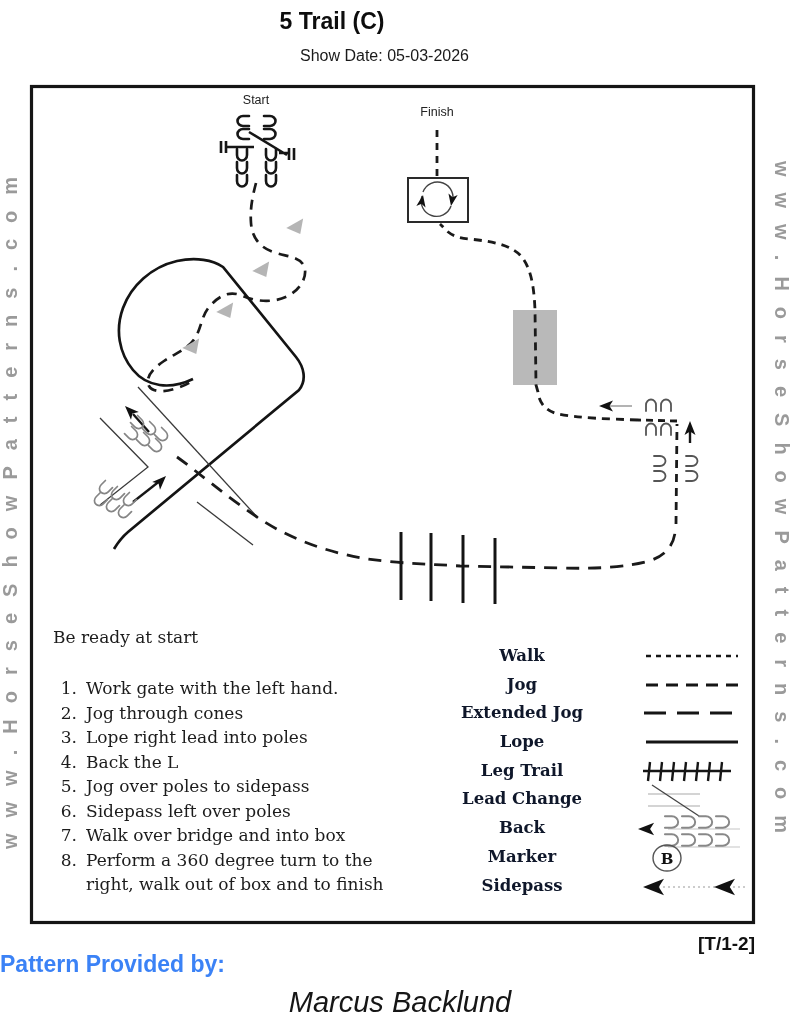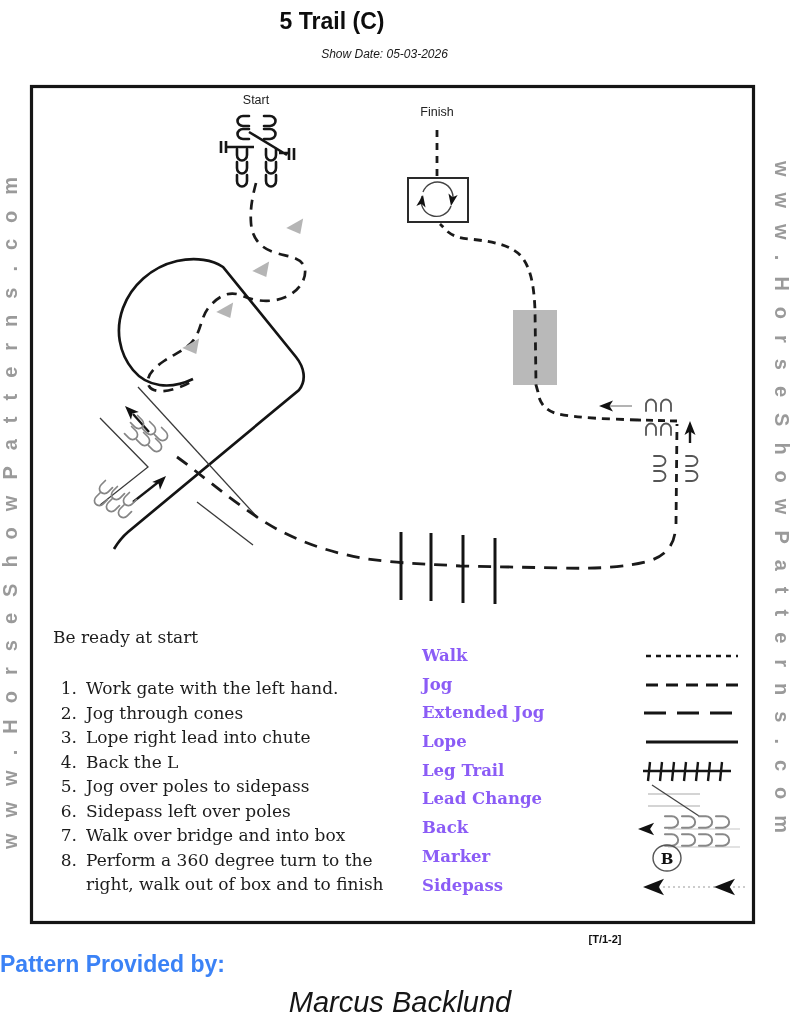--- a/index.html
+++ b/index.html
@@ -1,36 +1,36 @@
 <!DOCTYPE html>
 <html><head>
 <meta charset="utf-8">
 <style>
   html,body{margin:0;padding:0;background:#fff;}
   #page{position:relative;width:800px;height:1032px;background:#ffffff;overflow:hidden;
         font-family:"Liberation Sans",sans-serif;color:#111;}
   .abs{position:absolute;}
   .title{top:8px;left:0;width:664px;text-align:center;font-size:23px;font-weight:bold;color:#0d0d0d;}
-  .subtitle{top:47px;left:0;width:769px;text-align:center;font-size:12px;font-style:italic;color:#1a1a1a;}
+  .subtitle{top:47px;left:0;width:769px;text-align:center;font-size:16px;color:#1a1a1a;}
   .wm{width:840px;height:26px;text-align:center;font-weight:bold;font-size:20px;
       letter-spacing:16px;color:#9a9a9a;white-space:nowrap;}
   .wm-left{top:492px;left:-408px;transform:rotate(-90deg);}
   .wm-right{top:492px;left:360px;transform:rotate(90deg);}
   svg{position:absolute;top:0;left:0;}
   .instructions{top:597px;left:53px;width:360px;font-family:"DejaVu Serif","Liberation Serif",serif;
                 font-size:17px;color:#1c1c1c;}
   .intro{margin-bottom:29px;margin-top:30px;}
   .step{display:flex;line-height:24.5px;}
   .step .num{width:24px;text-align:right;flex:none;}
   .step .txt{padding-left:9px;width:320px;}
   .legend-labels{top:0;left:0;}
-  .legend-label{position:absolute;width:200px;left:422px;text-align:left;
+  .legend-label{position:absolute;width:200px;left:422px;text-align:center;
                 font-family:"DejaVu Serif","Liberation Serif",serif;font-weight:bold;
-                font-size:16.5px;color:#8b5cf6;}
-  .sheet-code{top:933px;left:455px;width:300px;text-align:center;font-size:11px;font-weight:bold;}
+                font-size:16.5px;color:#0f172a;}
+  .sheet-code{top:933px;left:455px;width:300px;text-align:right;font-size:19px;font-weight:bold;}
   .provided{top:951px;left:0;width:652px;text-align:left;font-size:23px;font-weight:bold;color:#3b82f6;}
   .provider{top:986px;left:0;width:800px;text-align:center;font-size:29px;font-style:italic;color:#161616;}
 </style>
 </head>
 <body>
 
 <div id="page">
 
   <div class="abs title">5 Trail (C)</div>
   <div class="abs subtitle">Show Date: 05-03-2026</div>
@@ -199,21 +199,21 @@
     <div class="step">
       <span class="num">1.</span>
       <span class="txt">Work gate with the left hand.</span>
     </div>
     <div class="step">
       <span class="num">2.</span>
       <span class="txt">Jog through cones</span>
     </div>
     <div class="step">
       <span class="num">3.</span>
-      <span class="txt">Lope right lead into chute</span>
+      <span class="txt">Lope right lead into poles</span>
     </div>
     <div class="step">
       <span class="num">4.</span>
       <span class="txt">Back the L</span>
     </div>
     <div class="step">
       <span class="num">5.</span>
       <span class="txt">Jog over poles to sidepass</span>
     </div>
     <div class="step">

